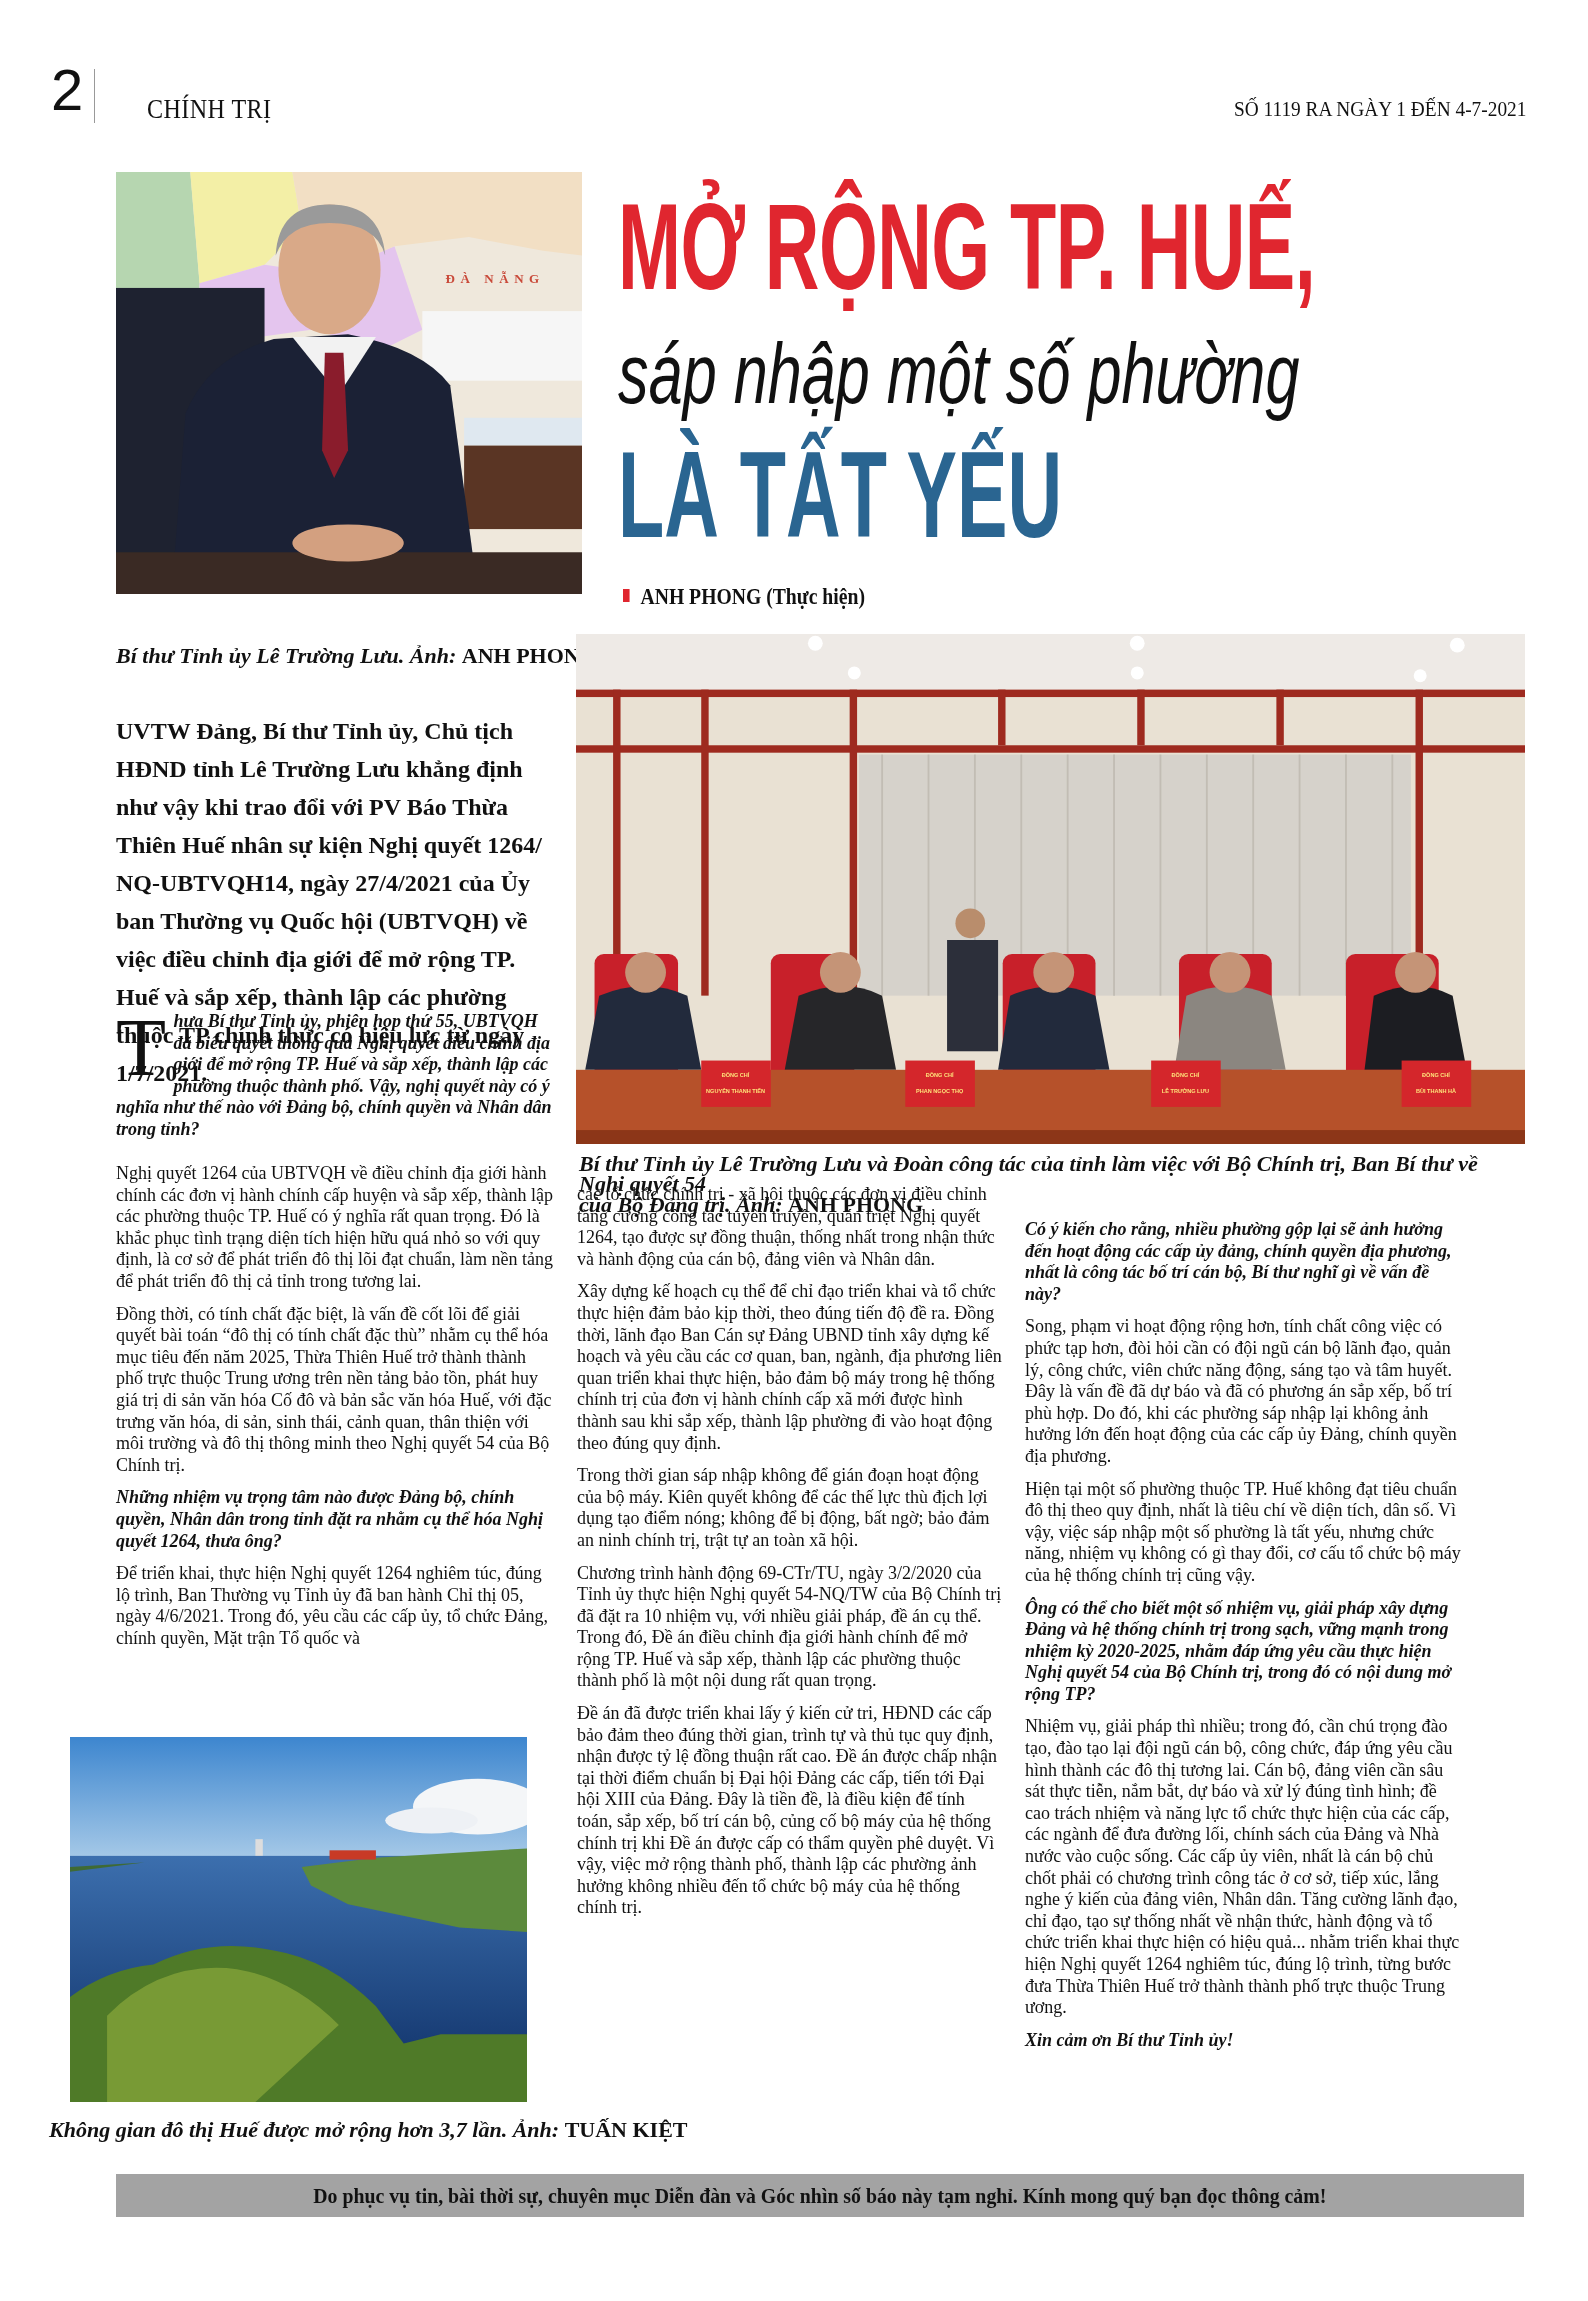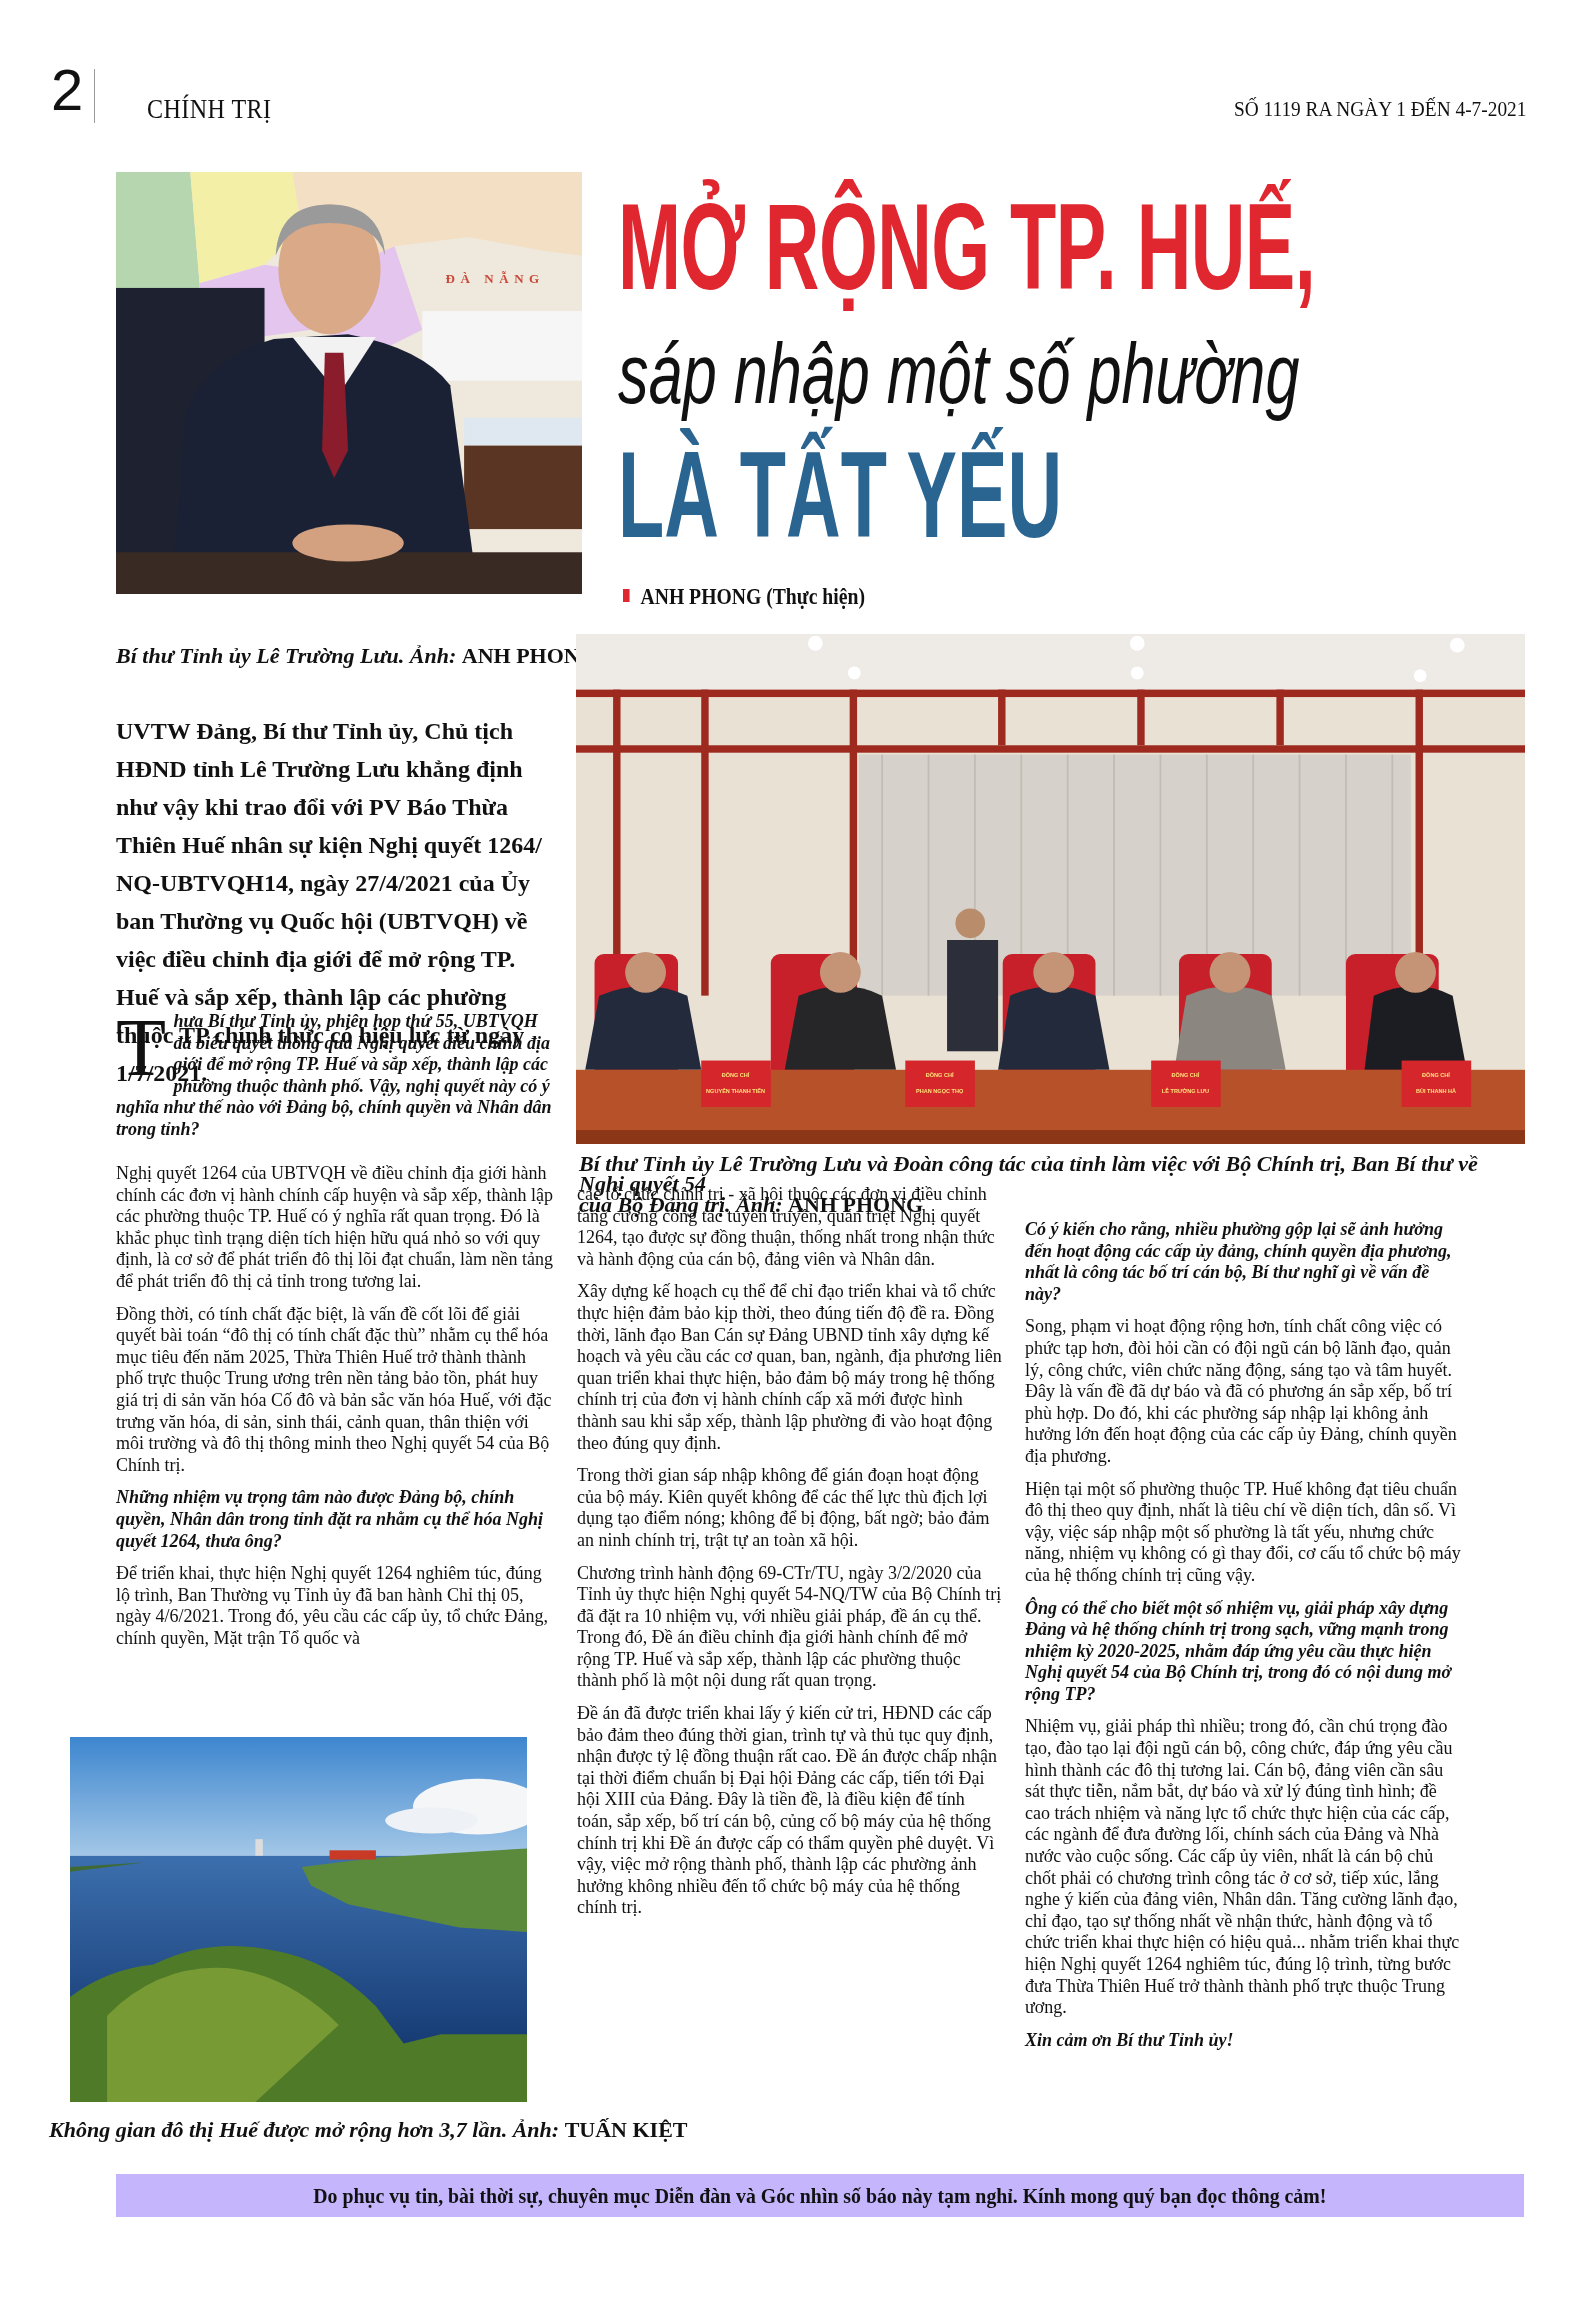--- a/index.html
+++ b/index.html
@@ -53,21 +53,21 @@
   .col p { margin: 0 0 11px 0; }
   .col .q { font-style: italic; font-weight: bold; }
   .col-1a { left: 116px; top: 1011px; width: 438px; }
   .col-1b { left: 116px; top: 1161px; width: 438px; }
   .col-2 { left: 577px; top: 1184px; width: 427px; }
   .col-3 { left: 1025px; top: 1219px; width: 436px; }
 
   .dropcap { float: left; font-size: 82px; line-height: 61px; margin: 5.6px 7.4px 0 0; font-weight: normal; font-style: normal; }
 
   
-  .notice { position: absolute; left: 116px; top: 2174px; width: 1408px; height: 43px; background: #c4b5fd;
+  .notice { position: absolute; left: 116px; top: 2174px; width: 1408px; height: 43px; background: #a3a3a3;
             display: flex; align-items: center; justify-content: center; }
   .notice span { font-size: 22px; font-weight: bold; white-space: nowrap; transform: scaleX(0.9); }
 </style>
 </head>
 <body>
 
 <div class="hdr-pagenum">2</div>
 <div class="hdr-rule"></div>
 <div class="hdr-section">CHÍNH TRỊ</div>
 <div class="hdr-issue">SỐ 1119 RA NGÀY 1 ĐẾN 4-7-2021</div>

